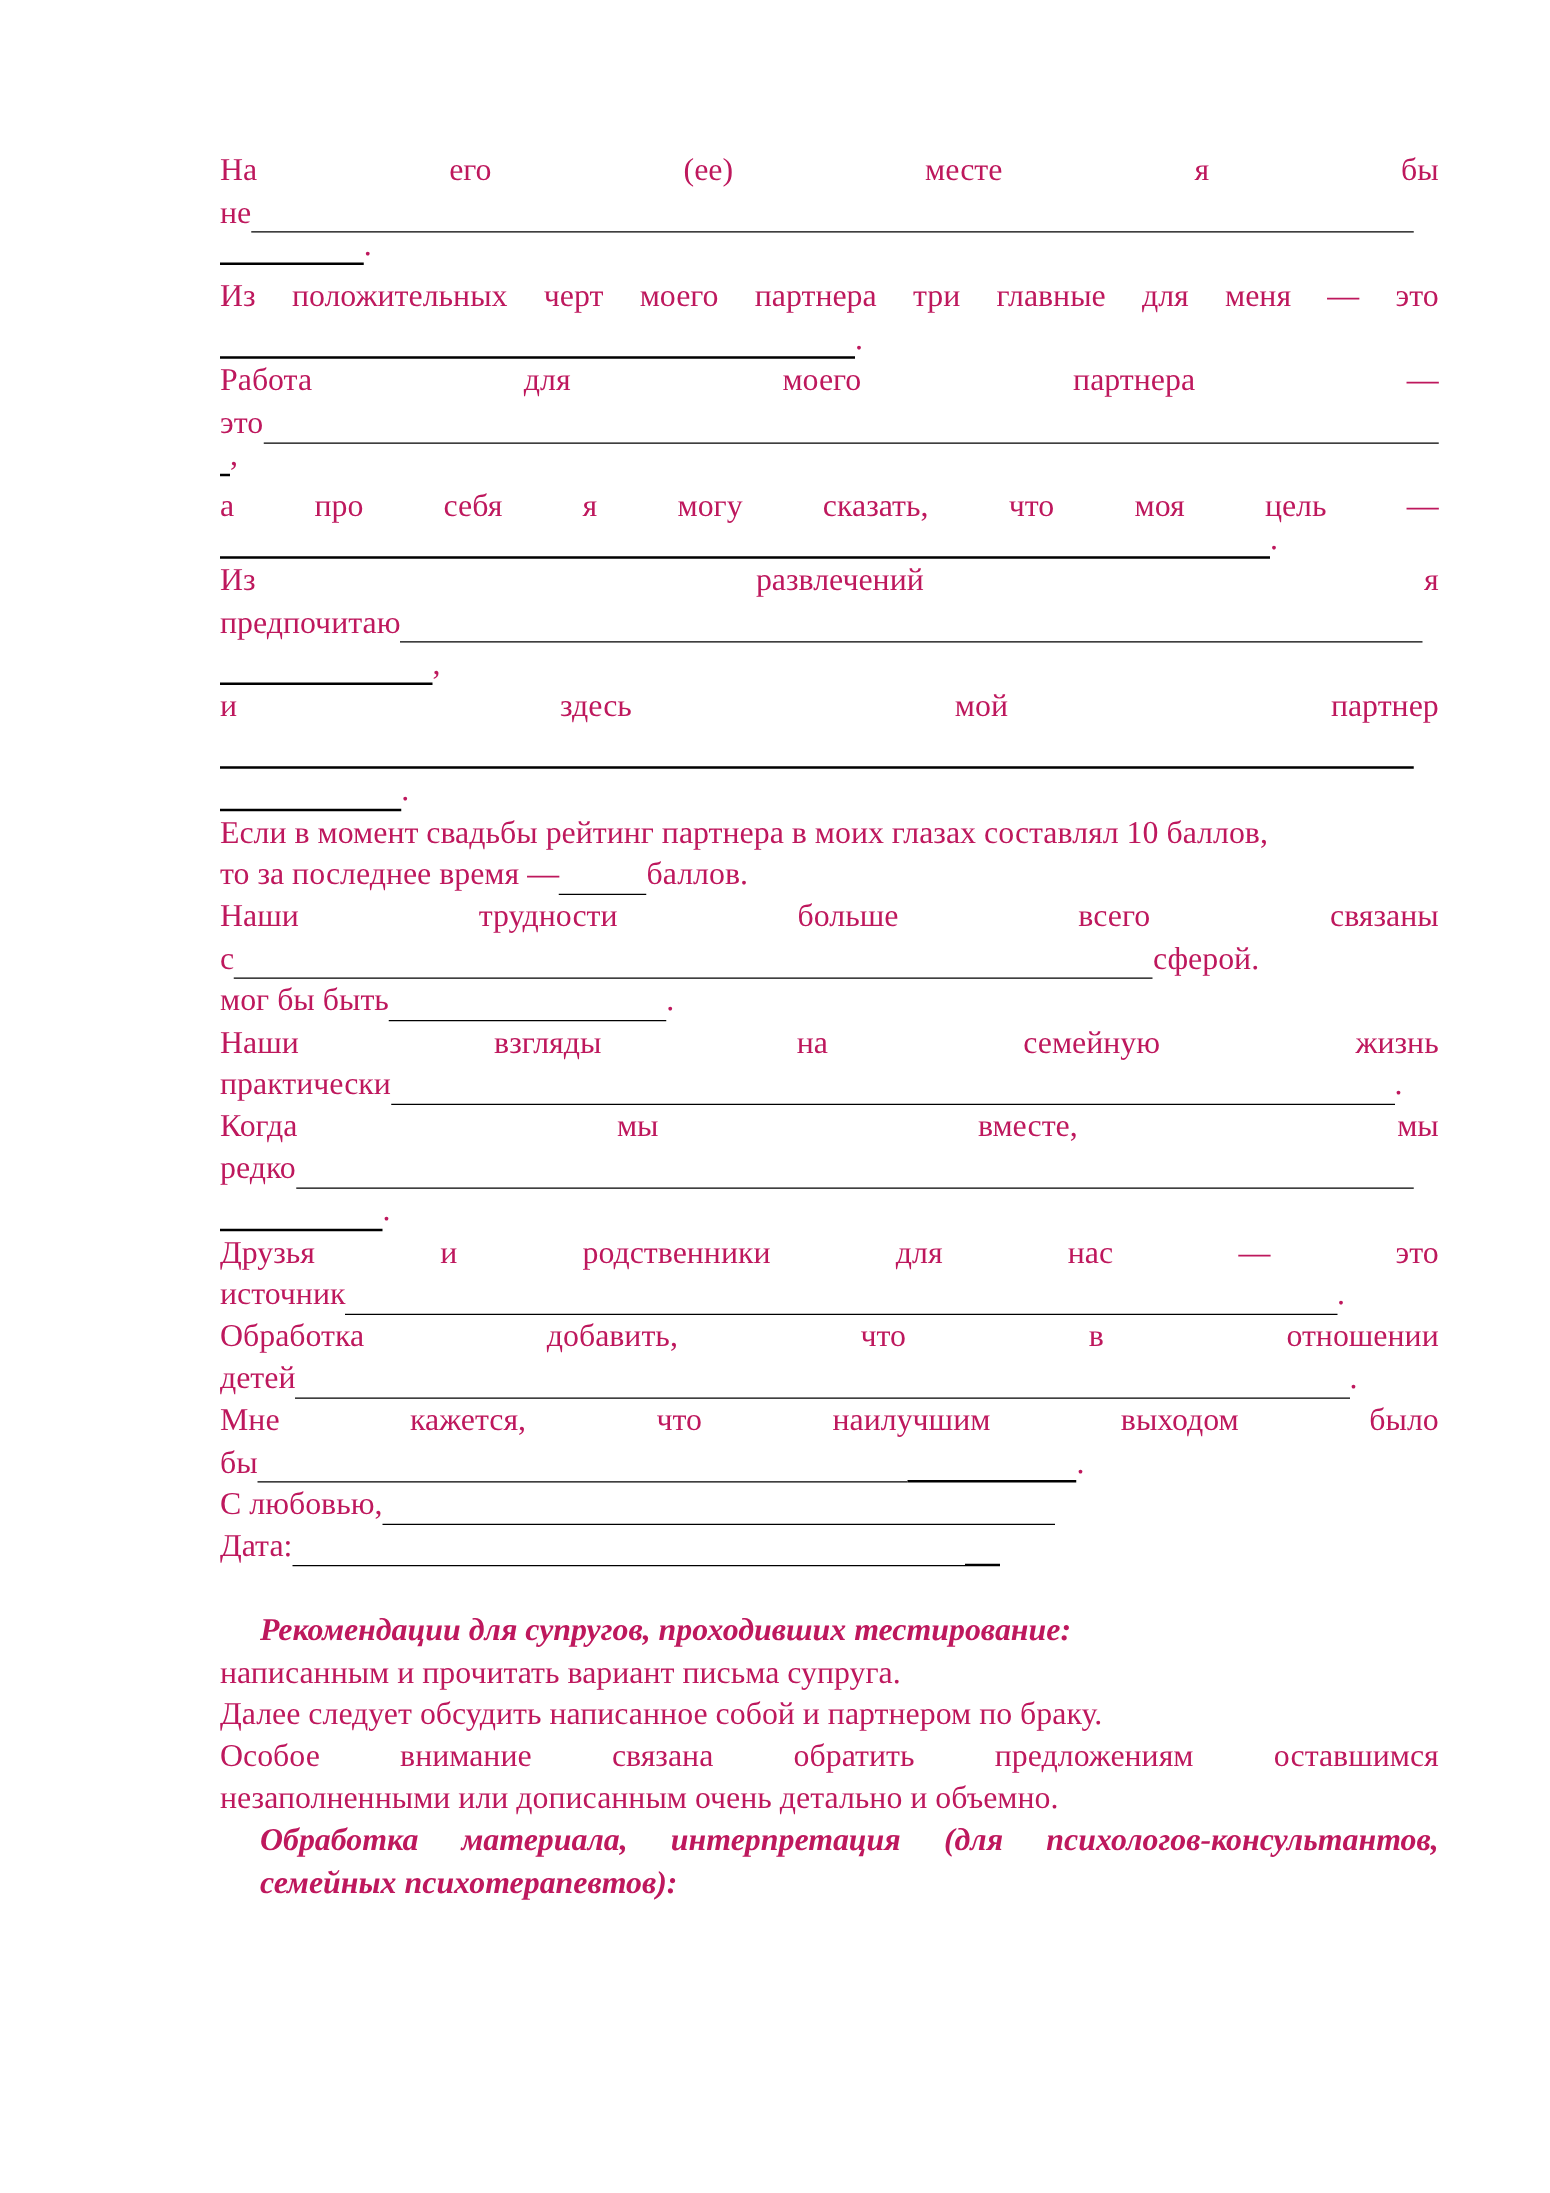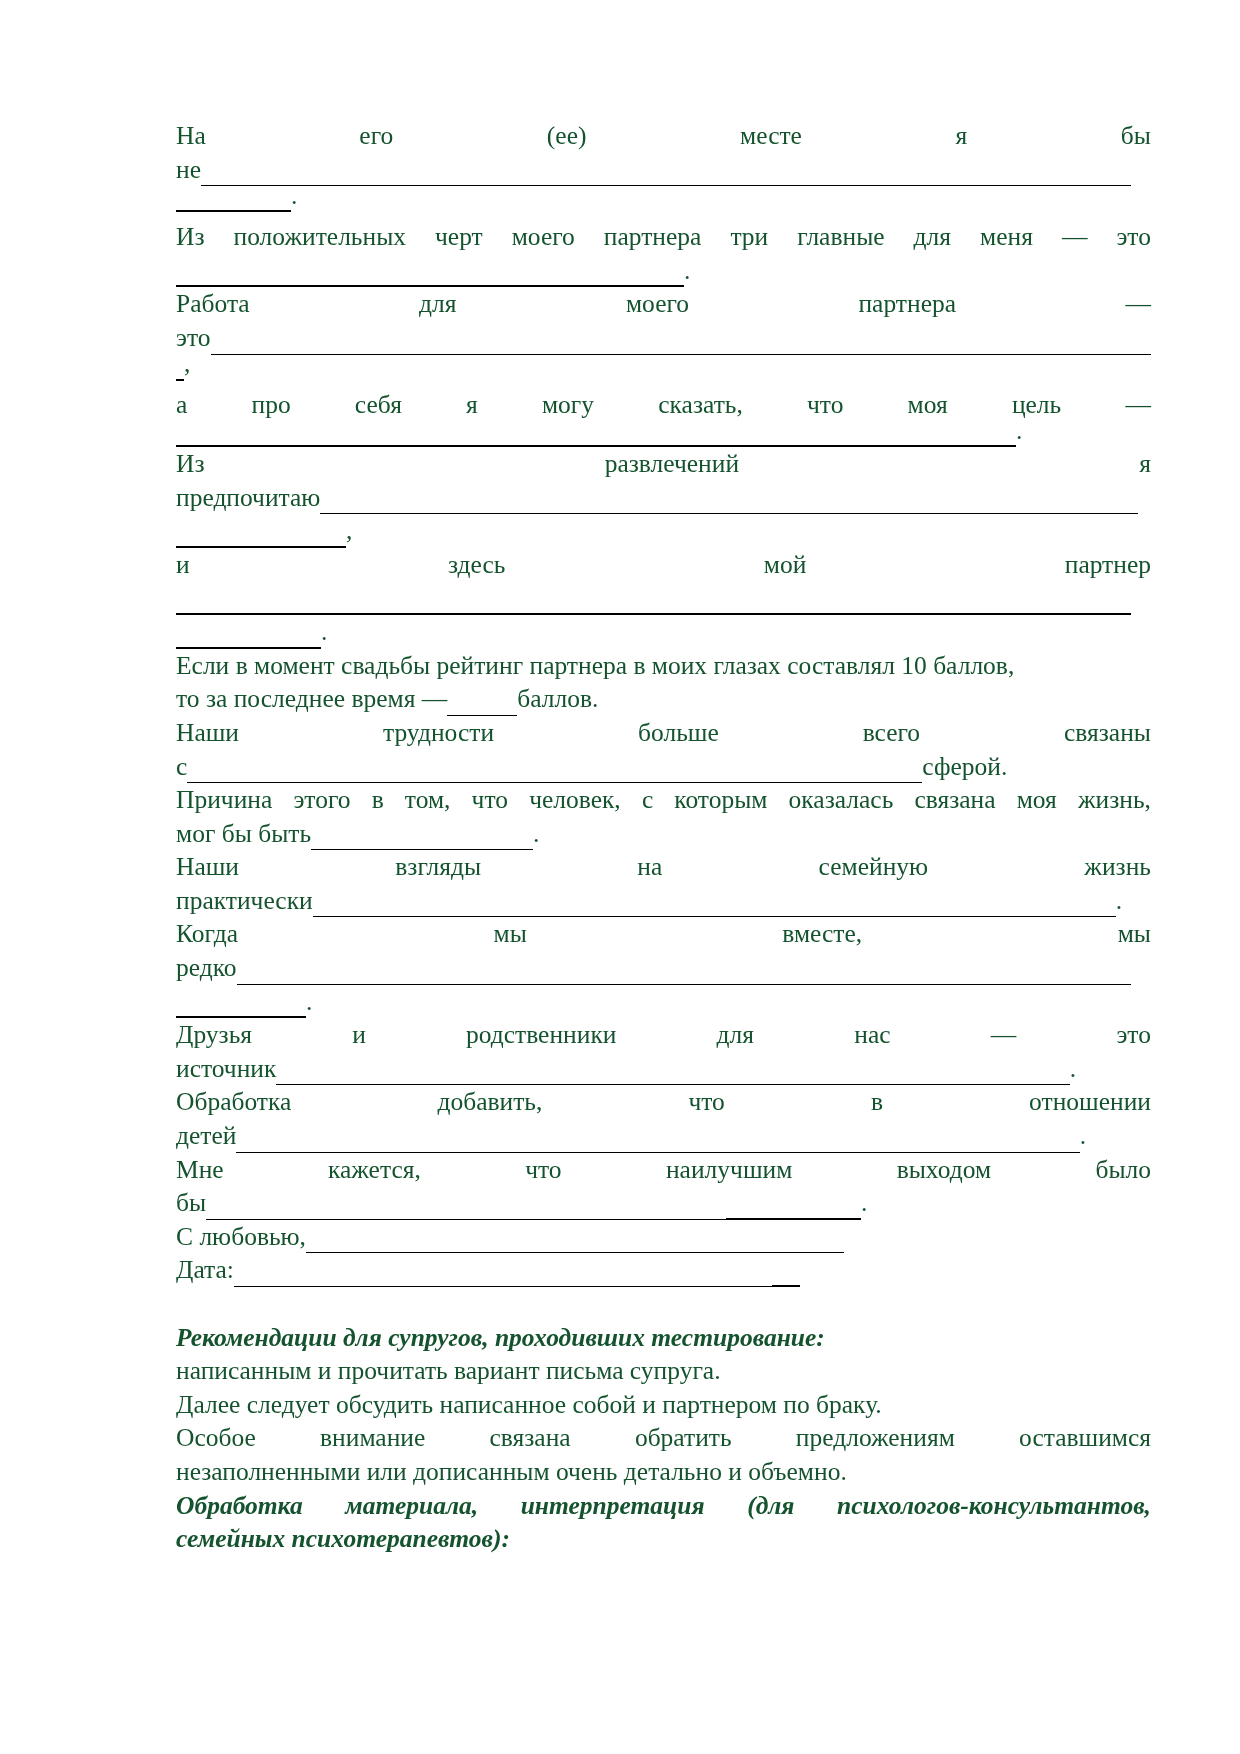--- a/index.html
+++ b/index.html
@@ -1,29 +1,29 @@
 <!DOCTYPE html>
 <html><head>
 <meta charset="utf-8">
 <style>
   html, body { margin: 0; padding: 0; background: #ffffff; }
   body { width: 1240px; height: 1754px; position: relative; overflow: hidden; }
   .page {
     position: absolute; left: 176px; top: 119px; width: 975px;
     font-family: "Liberation Serif", "DejaVu Serif", serif;
-    font-size: 25.5px; line-height: 33.6px; color: #14532d;
+    font-size: 25.5px; line-height: 33.6px; color: #be185d;
   }
   .line { height: 33.6px; white-space: nowrap; position: relative; }
   .just { display: flex; justify-content: space-between; }
   .fill { display: flex; align-items: flex-end; }
   .blank { display: inline-block; border-bottom: 1.3px solid #000; height: 24px; vertical-align: baseline; }
   .grow { flex: 1 1 auto; }
   .dash { display: inline-block; border-bottom: 2.6px solid #000; height: 26px; }
   .spacer { height: 33.6px; }
-  .ital { font-style: italic; font-weight: bold; }
+  .ital { font-style: italic; font-weight: bold; margin-left: 32px; }
   .p-just { text-align: justify; text-align-last: justify; }
 </style>
 </head>
 <body>
 
 <div class="page">
 
   <div class="line just">
     <span>На</span>
     <span>его</span>
@@ -134,23 +134,20 @@
     <span>трудности</span>
     <span>больше</span>
     <span>всего</span>
     <span>связаны</span>
   </div>
   <div class="line fill">
     <span>с</span>
     <span class="blank" style="width:735px"></span>
     <span>сферой.</span>
   </div>
-  <div class="line">
-    <span class="p-just" style="display:block">Причина этого в том, что человек, с которым оказалась связана моя жизнь,</span>
-  </div>
   <div class="line fill">
     <span>мог бы быть</span>
     <span class="blank" style="width:222px"></span>
     <span>.</span>
   </div>
 
   <div class="line just">
     <span>Наши</span>
     <span>взгляды</span>
     <span>на</span>

